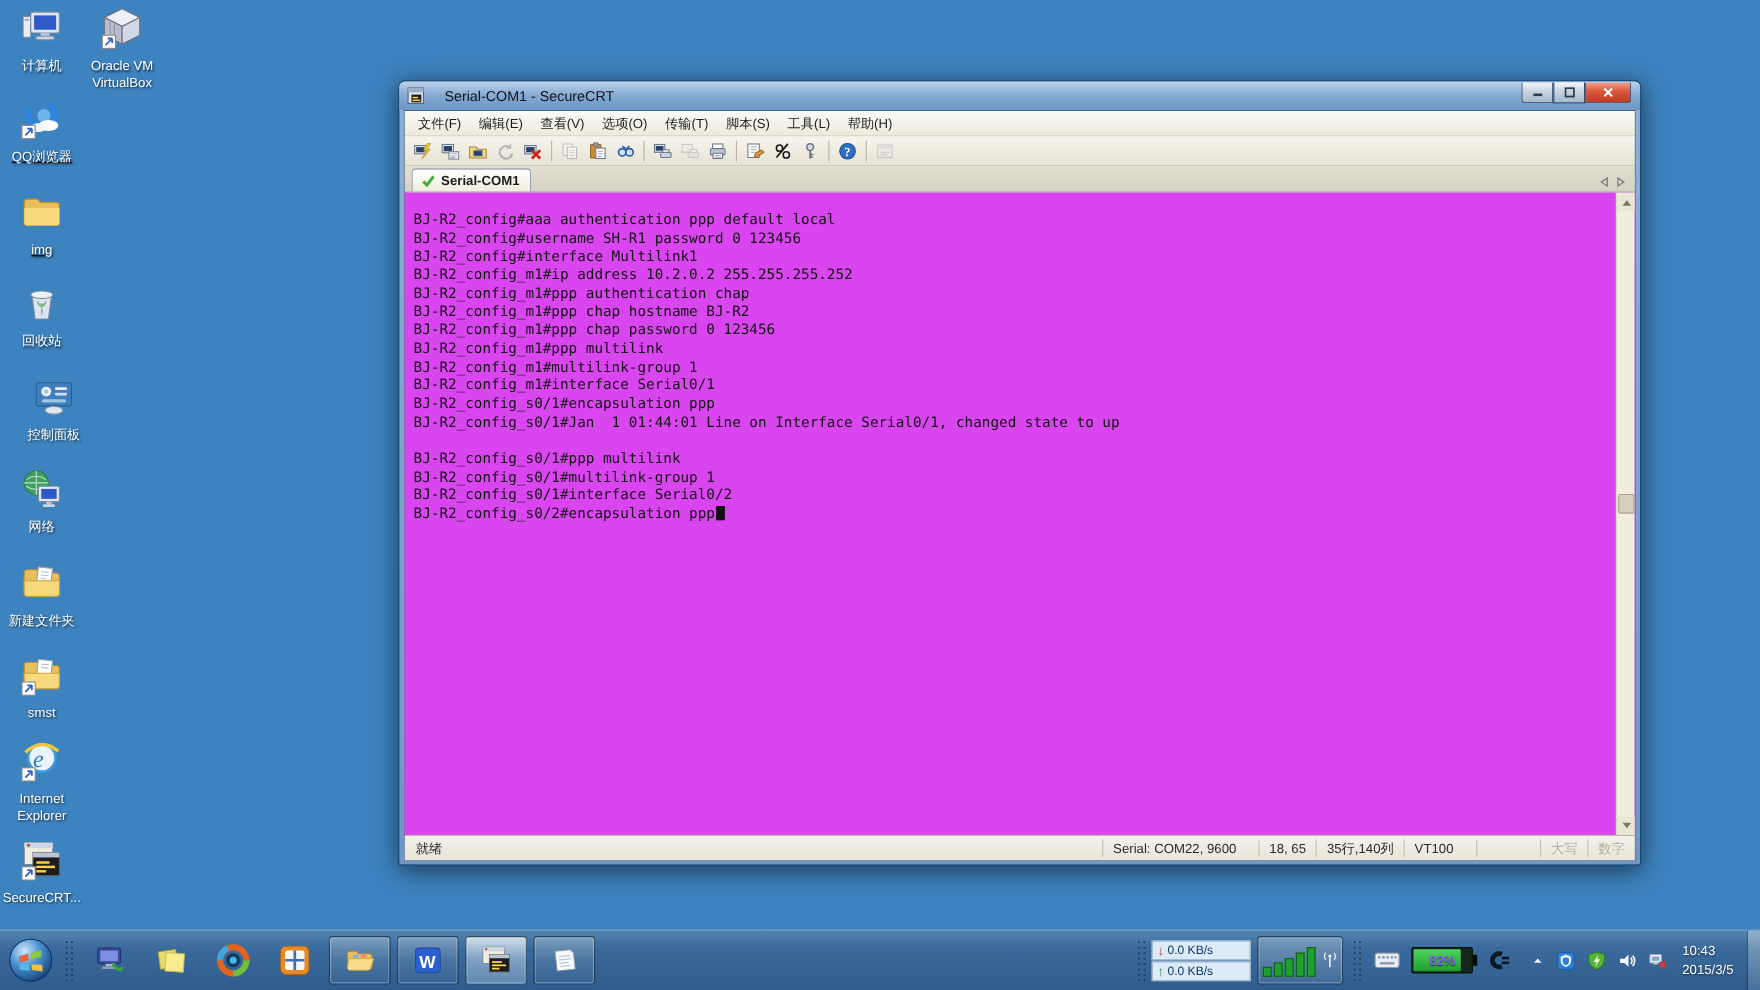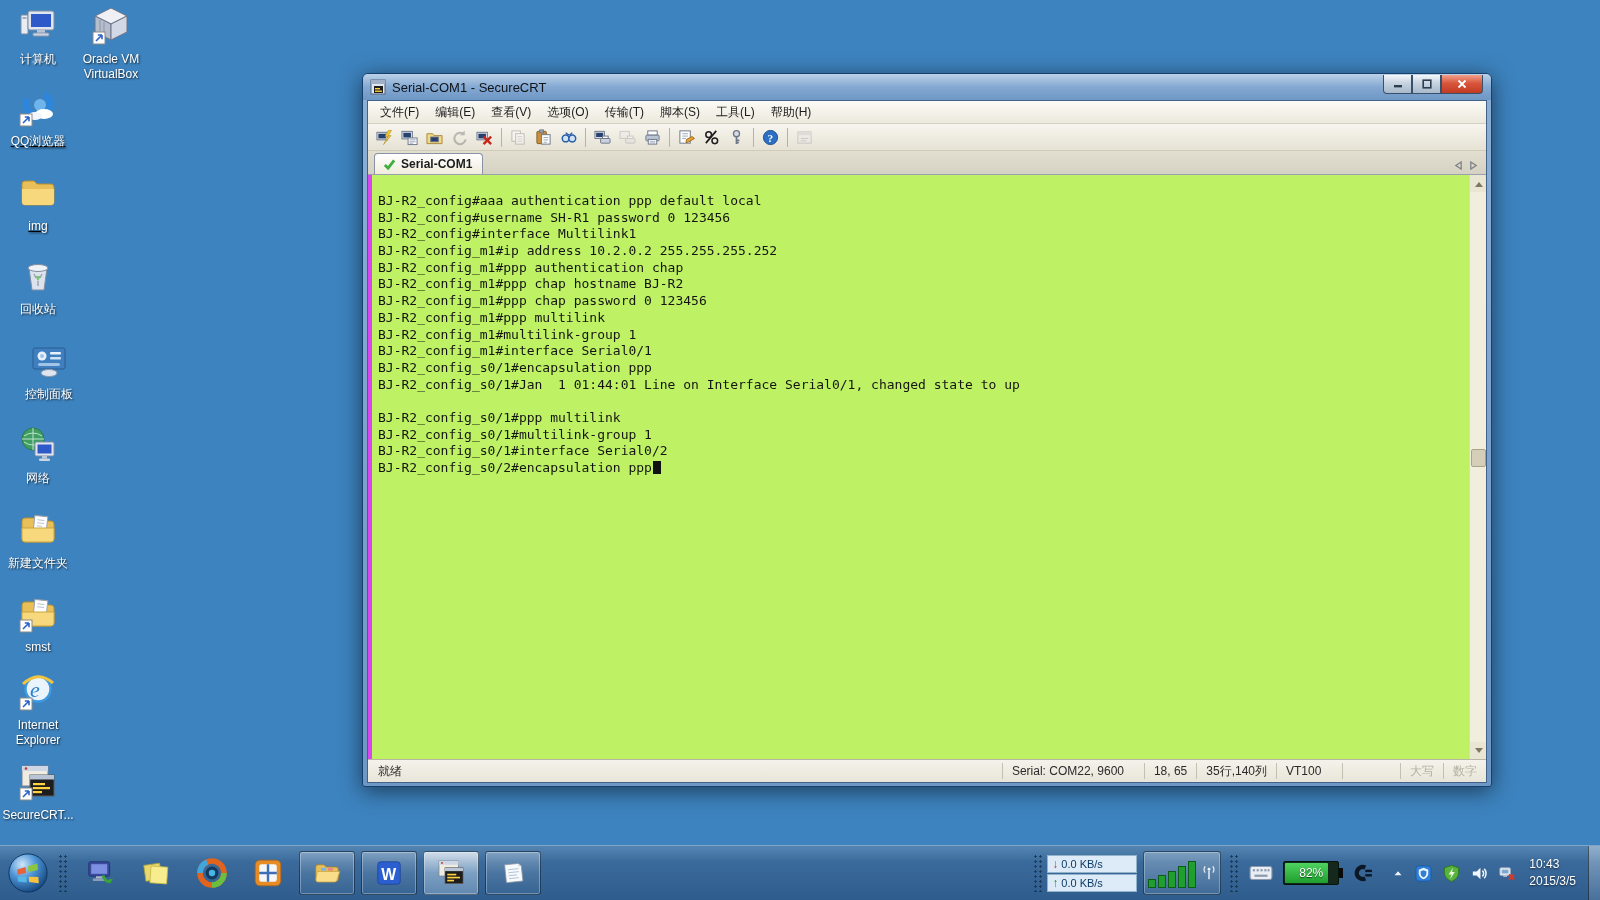--- a/index.html
+++ b/index.html
@@ -12,21 +12,21 @@
   .desk-icon .icon { display:inline-block; }
   .di-label { display:block; margin-top:2px; font-size:12px; color:#fff;
               text-shadow:1px 1px 2px rgba(0,0,0,.75); line-height:1.25; }
   .icon { display:inline-flex; align-items:center; justify-content:center; }
   .icon svg { width:100%; height:100%; display:block; }
 
   
   .win { position:absolute; left:362px; top:73px; width:1130px; height:714px;
          background:linear-gradient(#8db0d6,#6e97c5); border:1px solid #16406e;
          border-radius:6px 6px 3px 3px; box-shadow:0 4px 22px rgba(0,0,0,.55); }
-  .titlebar { height:26px; display:flex; align-items:center; gap:6px; padding:0 8px 0 7px;
+  .titlebar { height:26px; display:flex; align-items:center; gap:18px; padding:0 8px 0 7px;
               background:linear-gradient(#bcd1e8,#84a9d2 50%,#6e97c5);
               border-radius:5px 5px 0 0; }
   .title-text { font-size:13px; color:#10131a; }
   .tb-btns { margin-left:auto; display:flex; margin-top:-6px; }
   .cap-btn { width:29px; height:19px; border:1px solid #39506b; border-top:none;
              display:flex; align-items:center; justify-content:center;
              background:linear-gradient(#f4f7fa,#c6d3e0 45%,#a7b9cb); }
   .cap-btn:first-child { border-radius:0 0 0 4px; }
   .cap-close { width:42px; border-radius:0 0 4px 0;
                background:linear-gradient(#f2a08c,#d9573d 45%,#c13a22); }
@@ -48,22 +48,22 @@
 
   .tabbar { height:24px; background:linear-gradient(#e2ded0,#d6d2c3);
             border-bottom:1px solid #9aa0ae; display:flex; align-items:flex-end; }
   .tab { height:21px; margin-left:6px; padding:0 10px 0 8px; display:flex; align-items:center; gap:5px;
          background:linear-gradient(#ffffff,#f0ecdd); border:1px solid #8a93a6; border-bottom:none;
          border-radius:4px 4px 0 0; font-size:12px; font-weight:bold; color:#1c1c1c; }
   .tab .icon { width:13px; height:13px; }
   .tab-arrows { margin-left:auto; display:flex; gap:6px; padding:0 8px 4px 0; }
   .tab-arrows .icon { width:9px; height:9px; opacity:.65; }
 
-  .term-wrap { position:relative; flex:1; background:#bef264; overflow:hidden;
-               border-left:4px solid #d946ef; }
+  .term-wrap { position:relative; flex:1; background:#d946ef; overflow:hidden;
+               border-left:2px solid #d946ef; }
   .term { position:absolute; left:6px; top:18px; right:22px; bottom:0;
           font-family:"DejaVu Sans Mono", monospace; font-size:13px; line-height:16.7px;
           color:#141414; }
   .t-line { height:16.7px; white-space:pre; }
   .cursor { display:inline-block; width:8px; height:13px; background:#111;
             vertical-align:-2px; margin-left:1px; }
 
   .scrollbar { position:absolute; right:0; top:0; bottom:0; width:17px;
                background:#f2eedd; border-left:1px solid #ddd8c4; }
   .sb-arrow { position:absolute; left:0; width:17px; height:17px; background:#eae6d4;
@@ -115,21 +115,21 @@
                 padding:6px 4px; margin-right:4px; }
   .bars { display:flex; align-items:flex-end; gap:2px; }
   .bars i { display:block; width:8px; background:#1fa02e; border:1px solid #0d5c17; }
   .signal-btn .icon.ant { width:18px; height:24px; align-self:center; }
   .kbd-zone { display:flex; align-items:center; margin:0 6px; }
   .kbd-zone .icon { width:24px; height:16px; }
   .battery { width:56px; height:24px; background:#15281c; border:1px solid #05140a; border-radius:2px;
              position:relative; display:flex; align-items:center; justify-content:center; margin:0 4px; }
   .battery .fill { position:absolute; left:1px; top:1px; bottom:1px; width:80%;
                    background:linear-gradient(#4fd35f,#1f9e2e); border-radius:1px; }
-  .battery .pct { position:relative; font-size:12px; font-weight:normal; color:#ffffff;
+  .battery .pct { position:relative; font-size:12px; font-weight:bold; color:#8b5cf6;
                   text-shadow:0 1px 1px rgba(0,0,0,.6); }
   .battery .nub { position:absolute; right:-5px; top:6px; width:4px; height:10px; background:#0a0a0a; }
   .plug { width:22px; height:18px; margin:0 10px 0 8px; }
   .tray-icons { display:flex; align-items:center; gap:9px; margin:0 8px; }
   .tray-icons .icon { width:19px; height:19px; }
   .tray-icons .icon.sm { width:14px; height:14px; }
   .clock { text-align:left; color:#fff; font-size:12px; line-height:1.45; margin:0 10px 0 4px;
            text-shadow:0 1px 2px rgba(0,0,0,.6); }
   .show-desktop { width:12px; height:55px; margin-left:2px; border-left:1px solid rgba(0,0,0,.5);
                   background:linear-gradient(rgba(255,255,255,.35),rgba(255,255,255,.12)); }

